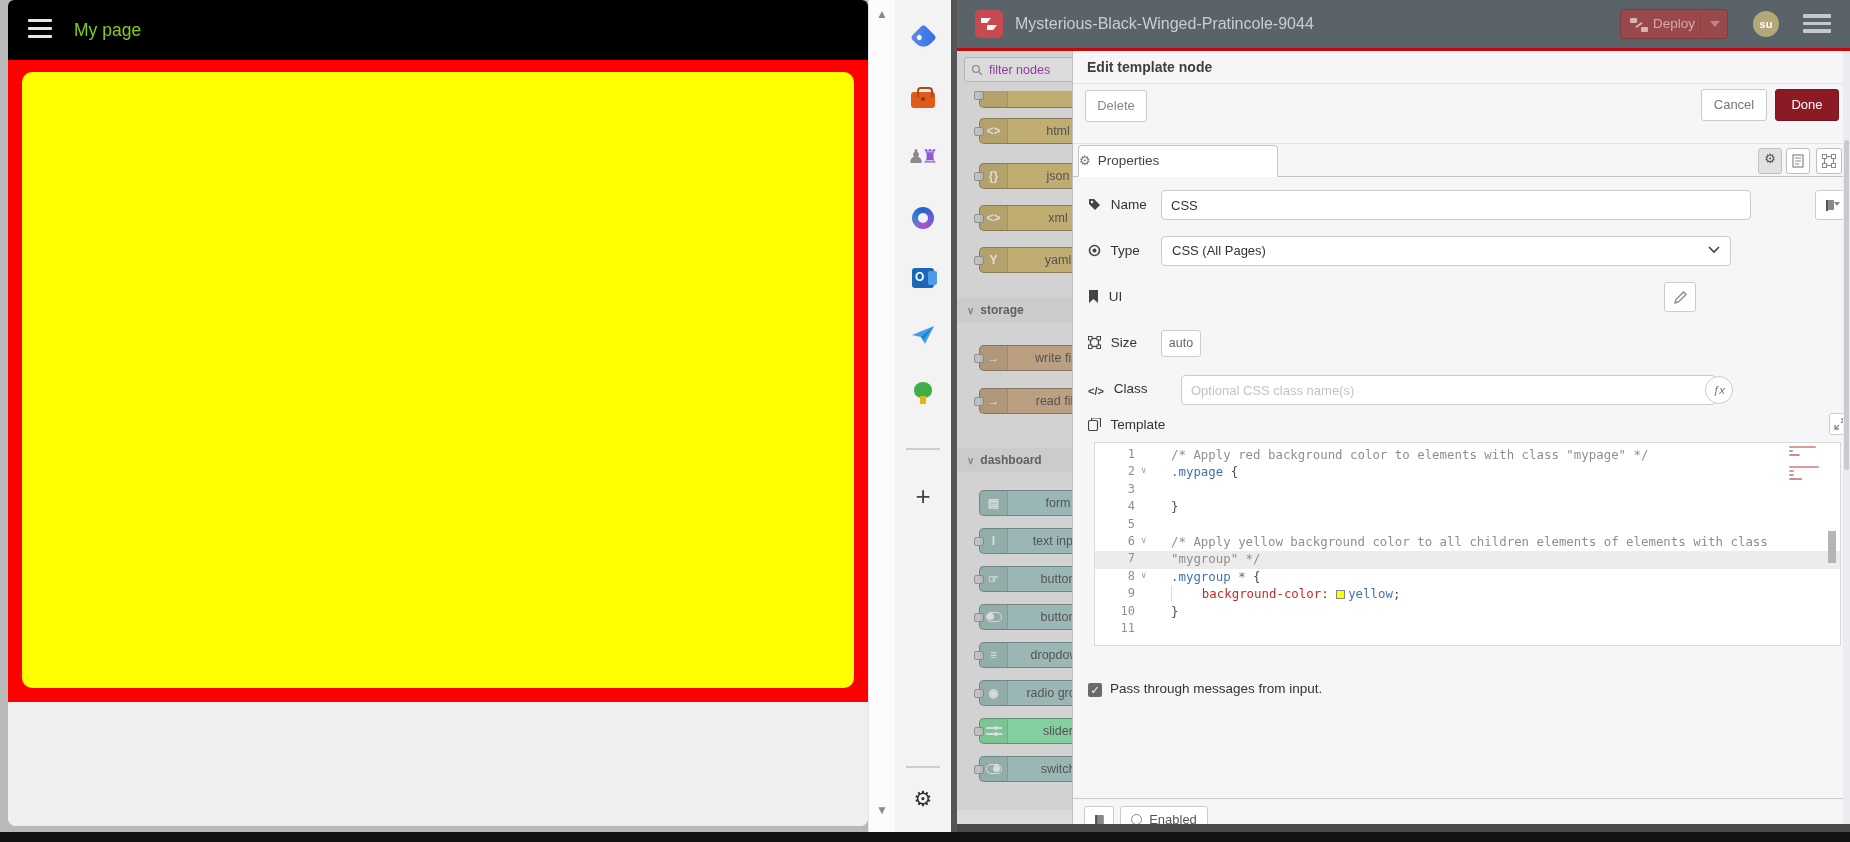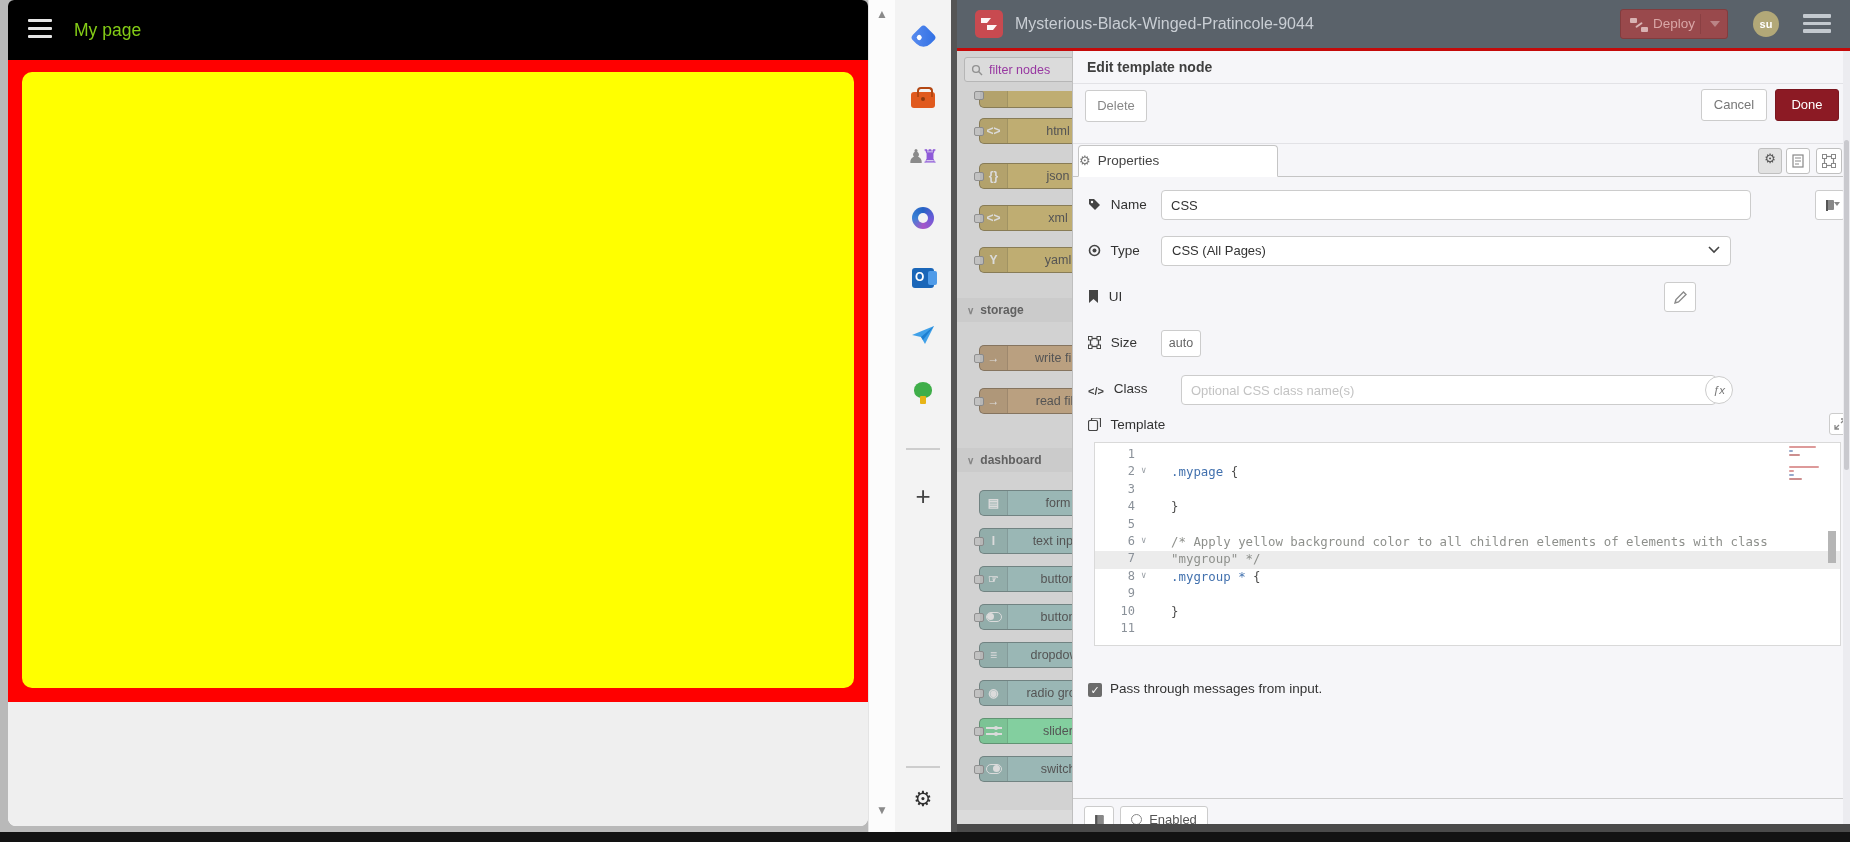--- a/index.html
+++ b/index.html
@@ -398,29 +398,29 @@
         <span>Template</span>
       </div>
       <div class="btn" style="left:756px;top:362px;width:22px;height:22px">
         <svg width="12" height="12" viewBox="0 0 12 12" style="margin-top:4px">
             <path d="M7 1 h4 v4 M11 1 L7 5 M5 11 H1 V7 M1 11 L5 7" fill="none" stroke="#888" stroke-width="1.3"></path>
           </svg>
       </div>
 
       <div id="code-editor" class="abs">
         <div id="code-lines">
-            <div class="cline" style="top: 4px;"><span class="num">1</span></div>
+            <div class="cline" style="top: 4px;"><span class="num">1</span><span class="code"><span class="tk-c">/* Apply red background color to elements with class "mypage" */</span></span></div>
             <div class="cline" style="top: 21.4px;"><span class="num">2</span><span class="fold">∨</span><span class="code"><span class="tk-sel">.mypage </span><span class="tk-p">{</span></span></div>
             <div class="cline" style="top: 38.8px;"><span class="num">3</span></div>
             <div class="cline" style="top: 56.2px;"><span class="num">4</span><span class="code"><span class="tk-p">}</span></span></div>
             <div class="cline" style="top: 73.6px;"><span class="num">5</span><span class="code"></span></div>
             <div class="cline" style="top: 91px;"><span class="num">6</span><span class="fold">∨</span><span class="code"><span class="tk-c">/* Apply yellow background color to all children elements of elements with class</span></span></div>
             <div class="cline active-bg" style="top: 108.4px;"><span class="num">7</span><span class="code"><span class="tk-c">"mygroup" */</span></span></div>
             <div class="cline" style="top: 125.8px;"><span class="num">8</span><span class="fold">∨</span><span class="code"><span class="tk-sel">.mygroup * </span><span class="tk-p">{</span></span></div>
-            <div class="cline" style="top: 143.2px;"><span class="num">9</span></div>
+            <div class="cline" style="top: 143.2px;"><span class="num">9</span><span class="code"><span class="tk-g">    </span><span class="tk-prop">background-color:</span><span class="tk-p"> </span><span class="swatch" style="background: rgb(255, 255, 0);"></span><span class="tk-val">yellow</span><span class="tk-p">;</span></span></div>
             <div class="cline" style="top: 160.6px;"><span class="num">10</span><span class="code"><span class="tk-p">}</span></span></div>
             <div class="cline" style="top: 178px;"><span class="num">11</span><span class="code"></span></div>
           </div>
         <div id="minimap">
             <div style="top: 0px; width: 27px; background: rgb(221, 154, 154);"></div>
             <div style="top: 4px; width: 4px; background: rgb(147, 168, 204);"></div>
             <div style="top: 8px; width: 11px; background: rgb(204, 143, 143);"></div>
             <div style="top: 12px; width: 0px; background: rgb(147, 168, 204);"></div>
             <div style="top: 20px; width: 30px; background: rgb(221, 154, 154);"></div>
             <div style="top: 24px; width: 5px; background: rgb(221, 154, 154);"></div>

